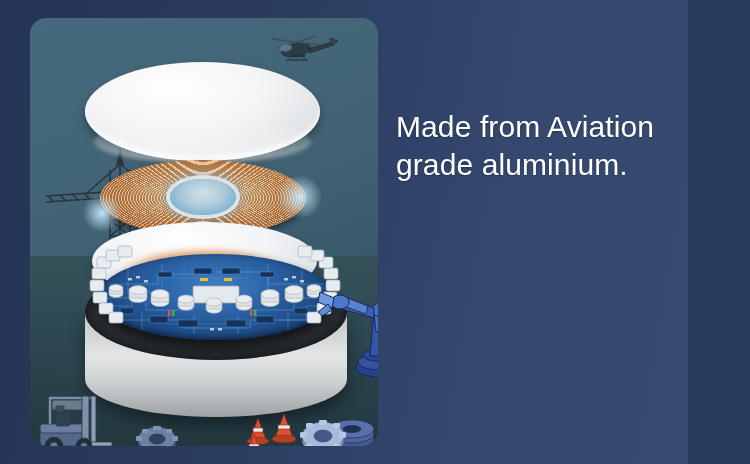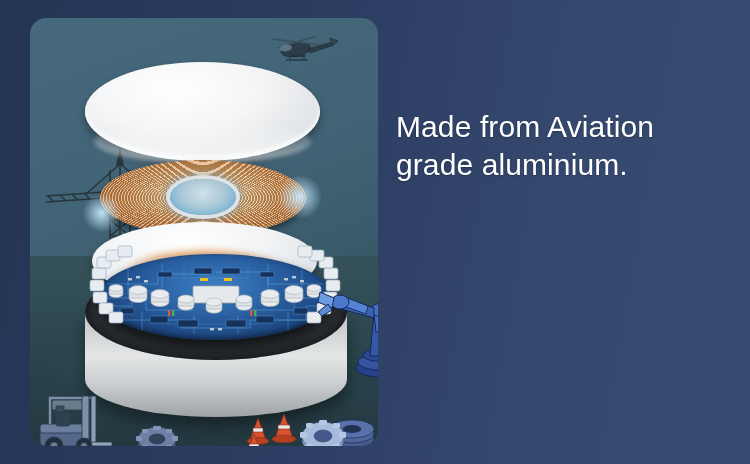--- a/index.html
+++ b/index.html
@@ -2,21 +2,21 @@
 <html><head>
 <meta charset="utf-8">
 <style>
   html, body {
     margin: 0;
     padding: 0;
     background: #27395d;
   }
   #stage {
     position: relative;
-    width: 750px;
+    width: 688px;
     height: 464px;
     overflow: hidden;
     font-family: "Liberation Sans", sans-serif;
     background: linear-gradient(100deg, #233454 0%, #2b3c61 38%, #35486e 72%, #374b72 100%);
   }
 
   
   #panel {
     position: absolute;
     left: 30px;

